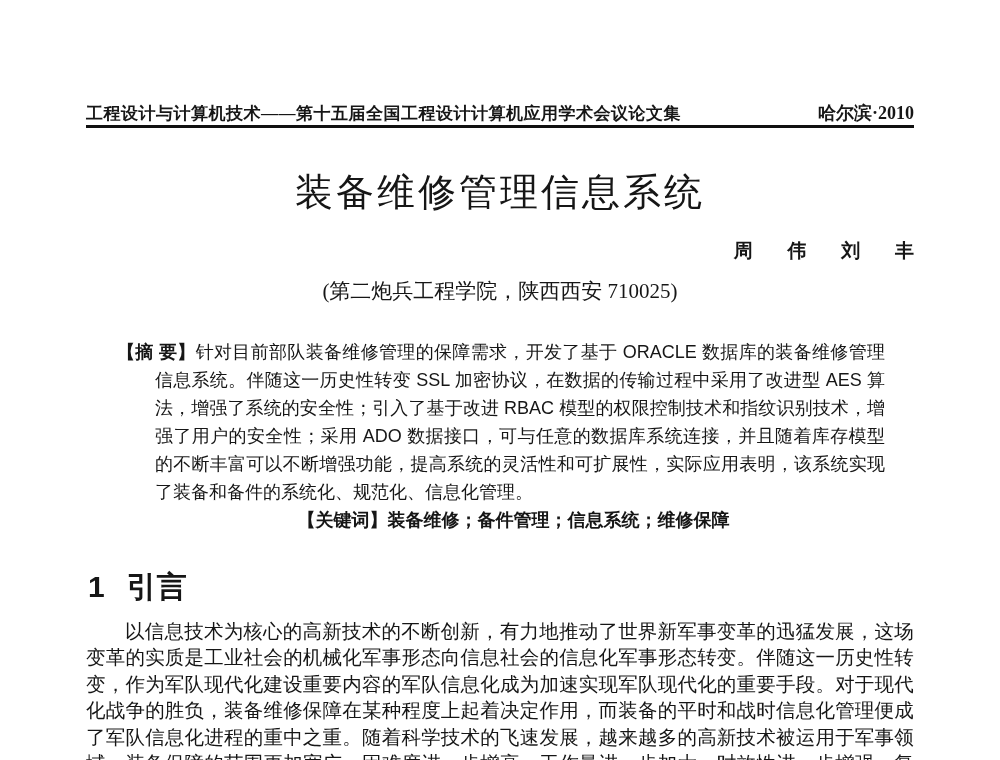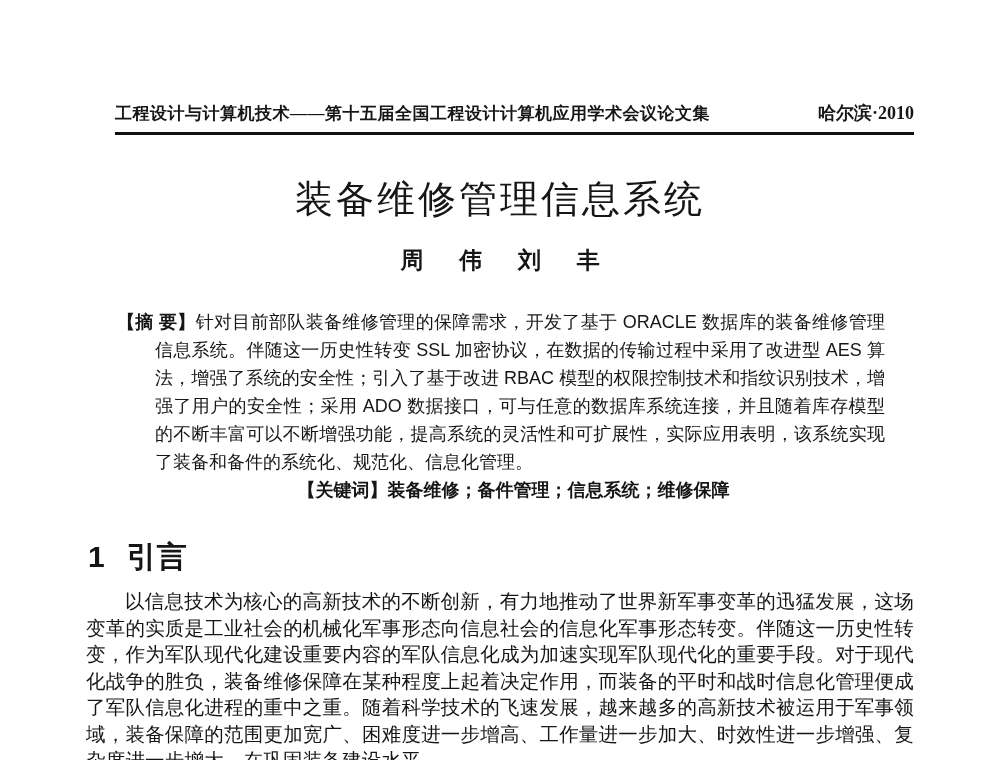--- a/index.html
+++ b/index.html
@@ -20,22 +20,21 @@
   }
   .content {
     margin: 0 86px;
   }
   
   .header {
     display: flex;
     justify-content: space-between;
     align-items: flex-end;
     border-bottom: 3px solid #101010;
-    padding-bottom: 7px;
-    margin-left: 29px;
+    padding-bottom: 0;
   }
   .header-left {
     font-size: 17px;
     font-weight: bold;
     letter-spacing: 0.5px;
     white-space: nowrap;
   }
   .header-right {
     font-size: 18px;
     font-weight: bold;
@@ -46,22 +45,22 @@
     margin: 44px 0 0 0;
     text-align: center;
     font-family: "Liberation Sans", "DejaVu Sans", sans-serif;
     font-size: 38px;
     font-weight: normal;
     letter-spacing: 3px;
     line-height: 1.1;
   }
   .authors {
     margin-top: 26px;
-    text-align: center;
-    font-size: 23px;
+    text-align: right;
+    font-size: 19px;
     font-weight: bold;
     word-spacing: 30px;
     line-height: 1.2;
   }
   .affiliation {
     margin-top: 16px;
     text-align: center;
     font-size: 21px;
     line-height: 1.2;
   }
@@ -119,20 +118,21 @@
 
     <div class="header">
       <span class="header-left">工程设计与计算机技术——第十五届全国工程设计计算机应用学术会议论文集</span>
       <span class="header-right">哈尔滨·2010</span>
     </div>
 
     <h1 class="title">装备维修管理信息系统</h1>
 
     <div class="authors">周 伟 刘 丰</div>
 
+    <div class="affiliation">(第二炮兵工程学院，陕西西安 710025)</div>
 
     <p class="abstract">
       <span class="block-label">【摘 要】</span><span>针对目前部队装备维修管理的保障需求，开发了基于 ORACLE 数据库的装备维修管理信息系统。伴随这一历史性转变 SSL 加密协议，在数据的传输过程中采用了改进型 AES 算法，增强了系统的安全性；引入了基于改进 RBAC 模型的权限控制技术和指纹识别技术，增强了用户的安全性；采用 ADO 数据接口，可与任意的数据库系统连接，并且随着库存模型的不断丰富可以不断增强功能，提高系统的灵活性和可扩展性，实际应用表明，该系统实现了装备和备件的系统化、规范化、信息化管理。</span>
     </p>
 
     <p class="keywords">
       <span class="block-label">【关键词】</span><span>装备维修；备件管理；信息系统；维修保障</span>
     </p>
 
     <h2 class="section-heading">

